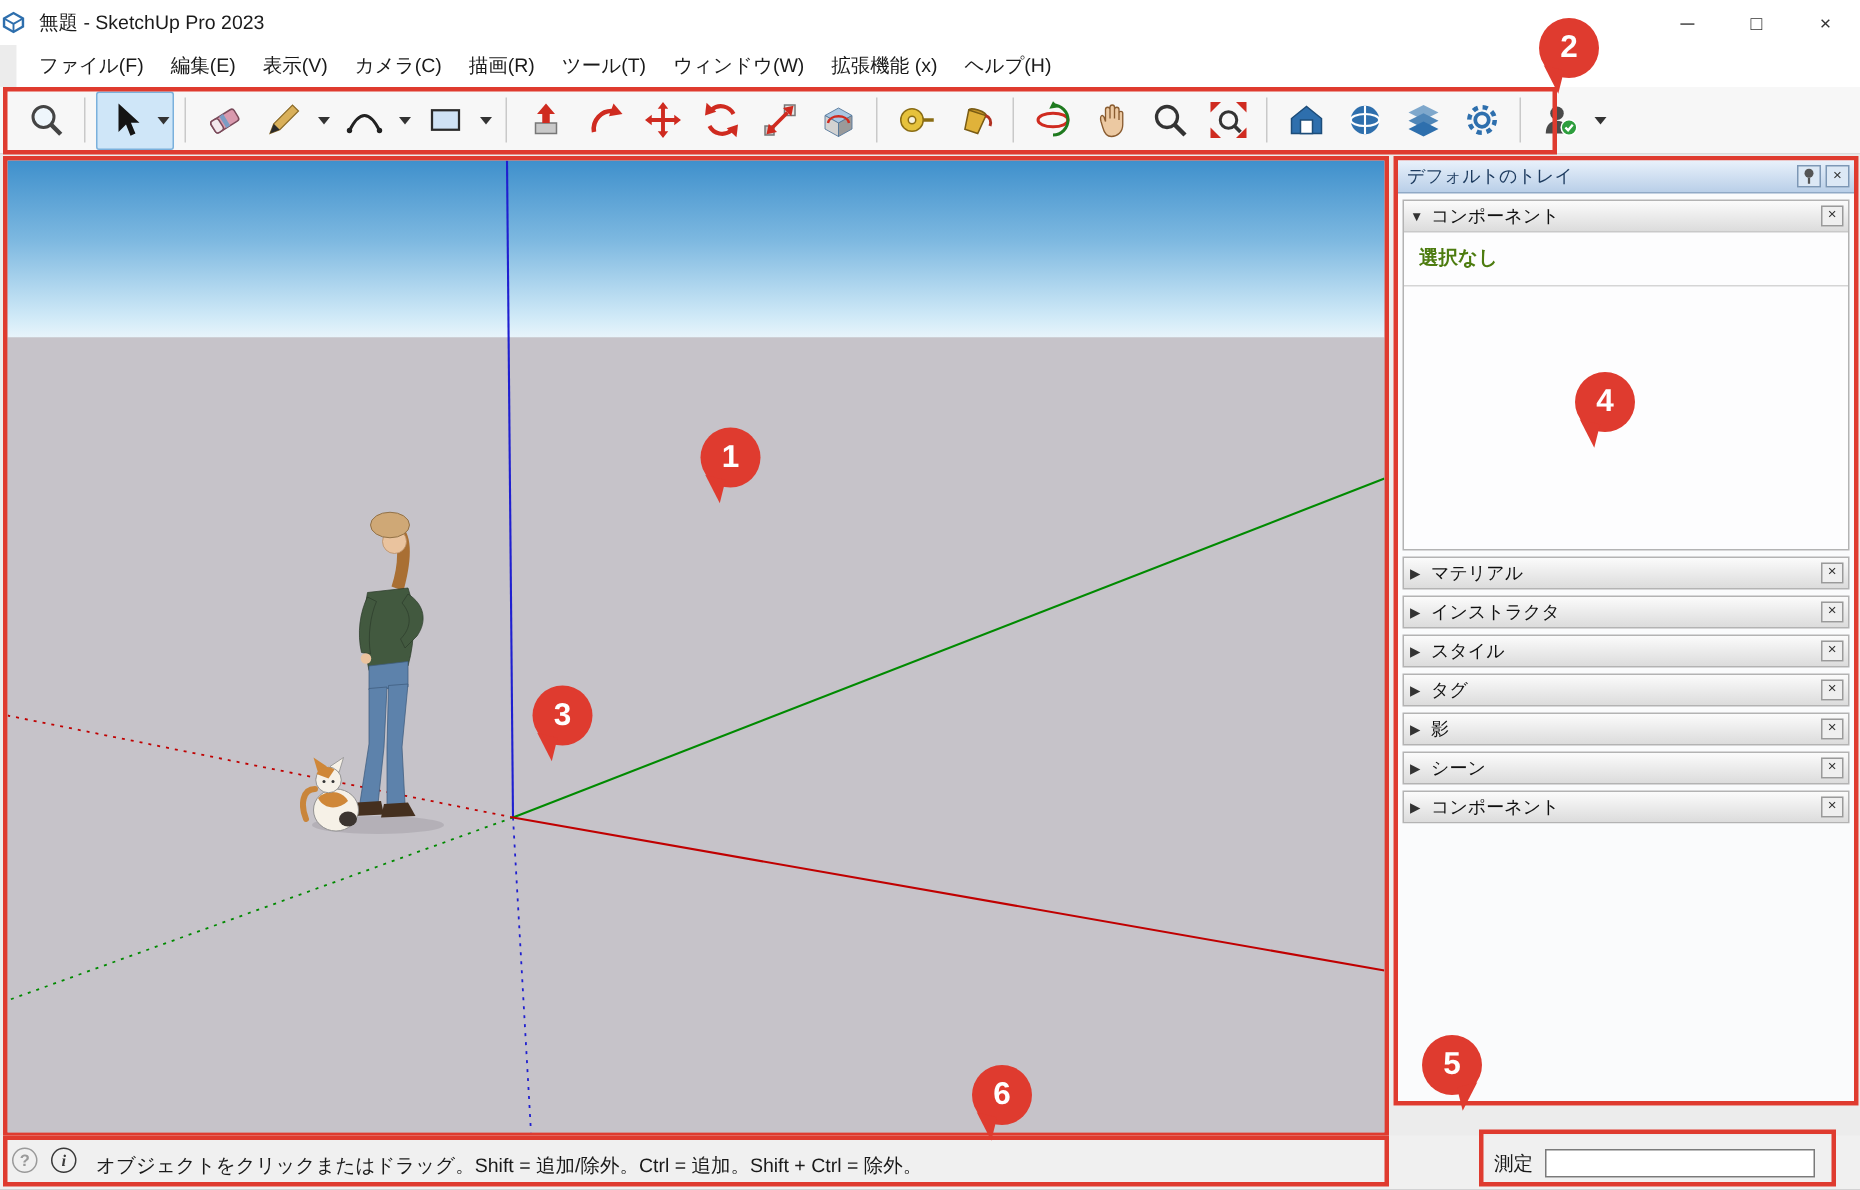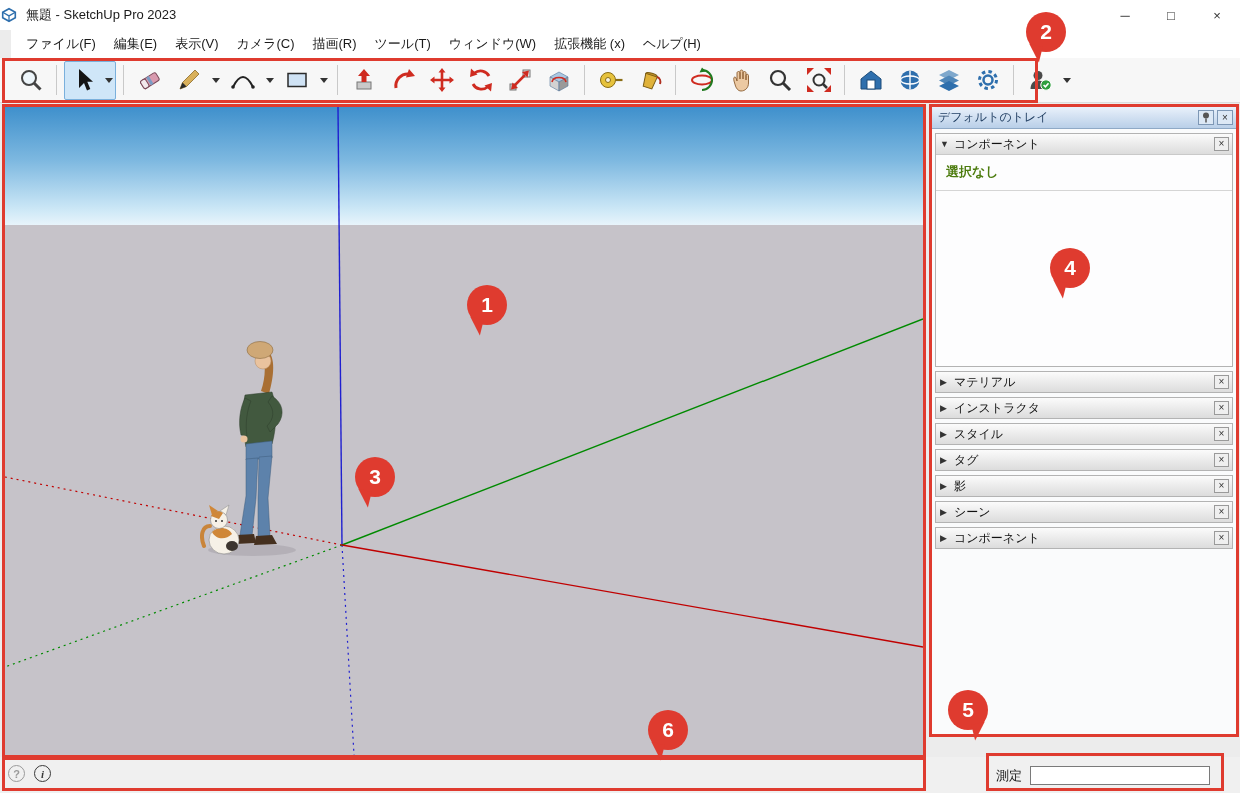--- a/index.html
+++ b/index.html
@@ -431,20 +431,21 @@
     </div>
 
     <div class="tray-fill"></div>
   </div>
 
   <div class="statusbar"></div>
   <div class="status-left">
     <button class="sb-circle">?</button>
     <button class="sb-circle dark">i</button>
   </div>
+  <div class="status-msg">オブジェクトをクリックまたはドラッグ。Shift = 追加/除外。Ctrl = 追加。Shift + Ctrl = 除外。</div>
   <div class="measure-area">
     <span class="measure-label">測定</span>
     <input class="measure-input" type="text" value="" style="">
   </div>
 
   <div class="rbox rbox-toolbar"></div>
   <div class="rbox rbox-status"></div>
   <div class="rbox rbox-measure"></div>
 
   <div class="callout" style="left:467px;top:285px;">

